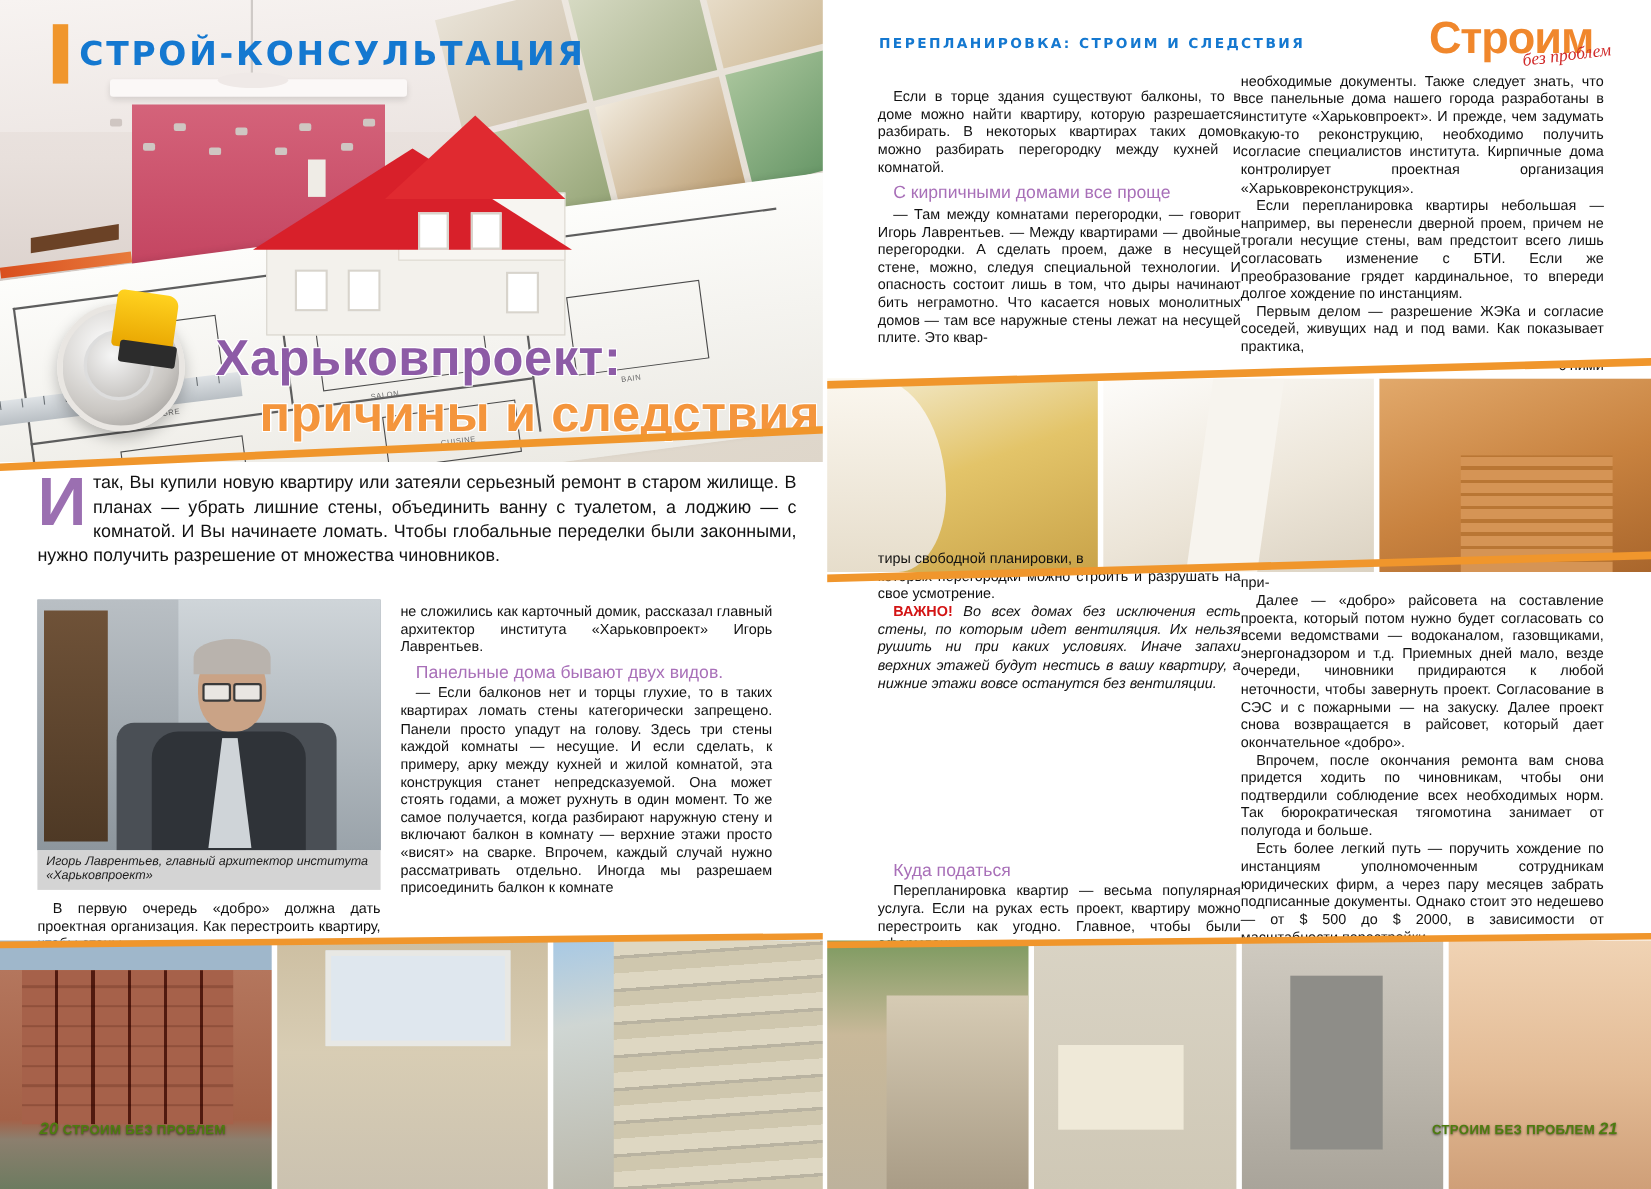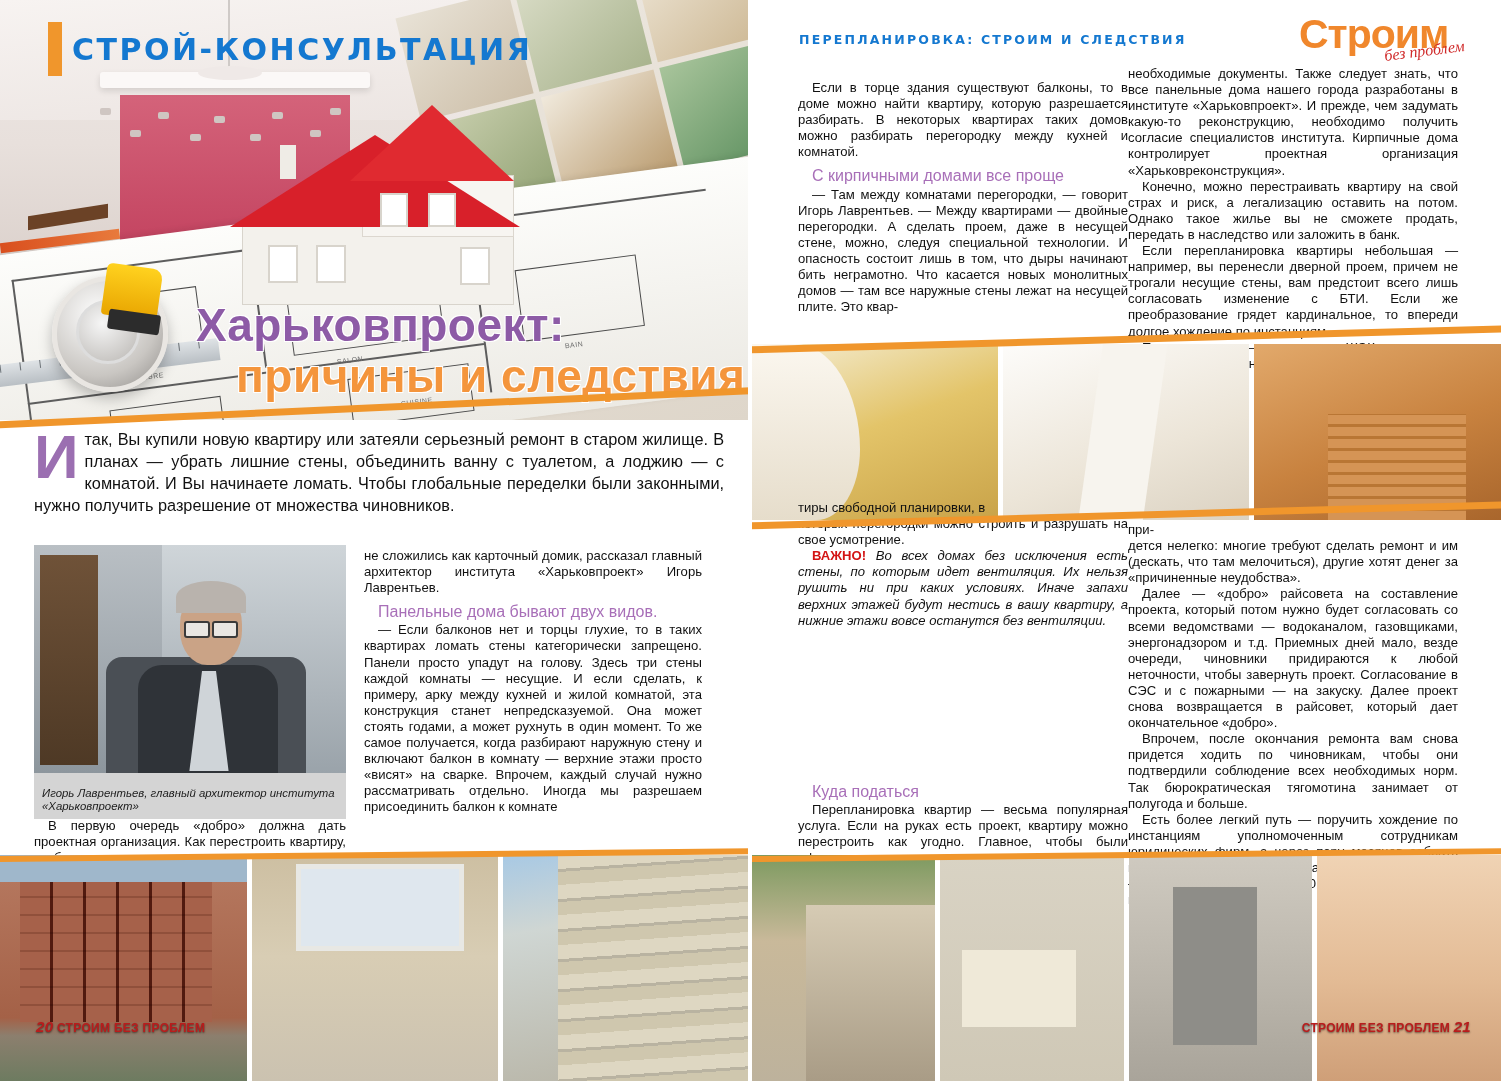--- a/index.html
+++ b/index.html
@@ -100,21 +100,21 @@
   .portrait .wallA{position:absolute;left:0;top:0;width:128px;height:228px;background:linear-gradient(180deg,#b9bfc4,#8d969d);}
   .portrait .wallB{position:absolute;left:128px;top:0;width:184px;height:228px;background:linear-gradient(180deg,#cfd5d9,#9aa3aa);}
   .portrait .door{position:absolute;left:6px;top:10px;width:58px;height:210px;background:linear-gradient(180deg,#6f5238,#4e3925);}
   .portrait .chair{position:absolute;left:72px;top:112px;width:200px;height:120px;background:#4a4f55;border-radius:16px 16px 0 0;}
   .portrait .torso{position:absolute;left:104px;top:120px;width:140px;height:112px;background:#2f3338;border-radius:24px 24px 0 0;}
   .portrait .shirt{position:absolute;left:140px;top:126px;width:70px;height:100px;background:#cfd4d8;
     clip-path:polygon(40% 0,60% 0,78% 100%,22% 100%);}
   .portrait .head{position:absolute;left:146px;top:42px;width:62px;height:78px;background:#caa386;border-radius:48% 48% 44% 44%;}
   .portrait .hair{position:absolute;left:142px;top:36px;width:70px;height:32px;background:#b9b3ad;border-radius:50% 50% 0 0;}
   .portrait .glass{position:absolute;top:76px;width:22px;height:13px;border:2px solid #3a3a3a;border-radius:3px;background:#e9e6e2;}
-  .cap{position:absolute;left:34px;top:773px;width:312px;background:#d4d4d4;padding:14px 8px 6px 8px;
+  .cap{position:absolute;left:34px;top:773px;width:312px;background:#d4d4d4;padding:4px 8px 6px 8px;
        font-size:11.4px;line-height:13.2px;font-style:italic;color:#1c1c1c;box-sizing:border-box;}
 
   
   .striprule{position:absolute;height:6px;background:#f0962c;z-index:6;}
   .photostrip{position:absolute;bottom:0;height:226px;display:flex;gap:5px;}
   .ph{flex:1;position:relative;overflow:hidden;}
   .ph-brick{background:linear-gradient(180deg,#9fb7cb 0%,#9fb7cb 12%,#b4765d 12%,#a46147 72%,#8c7f6e 80%,#6d7b60 100%);}
   .ph-brick:after{content:"";position:absolute;left:8%;top:12%;width:78%;height:62%;
     background:repeating-linear-gradient(0deg,#a6614a 0 16px,#90503b 16px 18px),
                repeating-linear-gradient(90deg,transparent 0 30px,#7c4433 30px 33px);
@@ -128,21 +128,21 @@
   .ph-site:after{content:"";position:absolute;left:30%;top:22%;width:70%;height:78%;
     background:linear-gradient(180deg,#d6cbb4,#a99c86);}
   .ph-bag{background:linear-gradient(180deg,#d9d3c4 0%,#cfc8b6 100%);}
   .ph-bag:after{content:"";position:absolute;left:12%;top:42%;width:62%;height:34%;background:#efe9d8;}
   .ph-grey{background:linear-gradient(180deg,#cfcac0 0%,#b9b4aa 60%,#a9a49a 100%);}
   .ph-grey:after{content:"";position:absolute;left:24%;top:14%;width:46%;height:70%;background:#8e8d88;}
   .ph-int{background:linear-gradient(180deg,#f0d3b4 0%,#e3bb95 55%,#cf9f78 100%);}
   .ph-int:after{content:"";position:absolute;left:8%;top:16%;width:56%;height:40%;
     background:repeating-linear-gradient(90deg,#cf9f78 0 22px,#a8angle 0),
                repeating-linear-gradient(90deg,#e9cdaf 0 18px,#c79a72 18px 22px);}
-  .folio{position:absolute;bottom:46px;font-size:12px;color:#b91c1c;font-weight:700;letter-spacing:.3px;z-index:12;
+  .folio{position:absolute;bottom:46px;font-size:12px;color:#4d7c0f;font-weight:700;letter-spacing:.3px;z-index:12;
          text-shadow:0 1px 2px rgba(0,0,0,.55);}
   .folio .num{font-style:italic;font-size:15px;}
   .folio .thin{font-weight:700;}
 
   
   .rkicker{position:absolute;left:48px;top:32px;font-size:12.5px;font-weight:700;color:#1478d0;letter-spacing:2.2px;
            font-family:"DejaVu Sans",sans-serif;}
   .logo{position:absolute;right:32px;top:12px;width:170px;height:56px;}
   .logo .word{font-size:41px;font-weight:700;color:#f0872c;letter-spacing:-1px;line-height:44px;
        font-family:"Liberation Sans",sans-serif;}
@@ -318,21 +318,20 @@
     </div>
 
     <div class="col" style="left:47px;top:80px;width:330px">
       <p>Если в торце здания существуют балконы, то в доме можно найти квартиру, которую разрешается разбирать. В некоторых квартирах таких домов можно разбирать перегородку между кухней и комнатой.</p>
       <div class="sub">С кирпичными домами все проще</div>
       <p>— Там между комнатами перегородки, — говорит Игорь Лаврентьев. — Между квартирами — двойные перегородки. А сделать проем, даже в несущей стене, можно, следуя специальной технологии. И опасность состоит лишь в том, что дыры начинают бить неграмотно. Что касается новых монолитных домов — там все наружные стены лежат на несущей плите. Это квар-</p>
     </div>
 
     <div class="col" style="left:377px;top:66px;width:330px">
       <p style="text-indent:0">необходимые документы. Также следует знать, что все панельные дома нашего города разработаны в институте «Харьковпроект». И прежде, чем задумать какую-то реконструкцию, необходимо получить согласие специалистов института. Кирпичные дома контролирует проектная организация «Харьковреконструкция».</p>
-      <p>Конечно, можно перестраивать квартиру на свой страх и риск, а легализацию оставить на потом. Однако такое жилье вы не сможете продать, передать в наследство или заложить в банк.</p>
       <p>Если перепланировка квартиры небольшая — например, вы перенесли дверной проем, причем не трогали несущие стены, вам предстоит всего лишь согласовать изменение с БТИ. Если же преобразование грядет кардинальное, то впереди долгое хождение по инстанциям.</p>
       <p>Первым делом — разрешение ЖЭКа и согласие соседей, живущих над и под вами. Как показывает практика,</p>
       <p style="text-indent:0;text-align:right;margin-top:0">с ними</p>
     </div>
 
     <div class="tiltrule" style="left:-40px;top:336px;transform:rotate(-1.6deg)"></div>
     <div class="midstrip">
       <div class="ms ms-gold"></div>
       <div class="ms ms-white"></div>
       <div class="ms ms-wood"></div>
@@ -345,21 +344,20 @@
       <p class="ital"><span class="important" style="font-style:normal">ВАЖНО!</span> <span>Во всех домах без исключения есть стены, по которым идет вентиляция. Их нельзя рушить ни при каких условиях. Иначе запахи верхних этажей будут нестись в вашу квартиру, а нижние этажи вовсе останутся без вентиляции.</span></p>
     </div>
 
     <div class="col" style="left:47px;top:784px;width:330px">
       <div class="sub" style="margin-top:0">Куда податься</div>
       <p>Перепланировка квартир — весьма популярная услуга. Если на руках есть проект, квартиру можно перестроить как угодно. Главное, чтобы были оформлены</p>
     </div>
 
     <div class="col" style="left:377px;top:522px;width:330px">
       <p style="text-indent:0">при-</p>
-      <p style="text-indent:0">дется нелегко: многие требуют сделать ремонт и им (дескать, что там мелочиться), другие хотят денег за «причиненные неудобства».</p>
       <p>Далее — «добро» райсовета на составление проекта, который потом нужно будет согласовать со всеми ведомствами — водоканалом, газовщиками, энергонадзором и т.д. Приемных дней мало, везде очереди, чиновники придираются к любой неточности, чтобы завернуть проект. Согласование в СЭС и с пожарными — на закуску. Далее проект снова возвращается в райсовет, который дает окончательное «добро».</p>
       <p>Впрочем, после окончания ремонта вам снова придется ходить по чиновникам, чтобы они подтвердили соблюдение всех необходимых норм. Так бюрократическая тягомотина занимает от полугода и больше.</p>
       <p>Есть более легкий путь — поручить хождение по инстанциям уполномоченным сотрудникам юридических фирм, а через пару месяцев забрать подписанные документы. Однако стоит это недешево — от $ 500 до $ 2000, в зависимости от масштабности перестройки.</p>
     </div>
 
     <div class="striprule" style="left:-16px;top:852px;width:800px;transform:rotate(-0.6deg)"></div>
     <div class="photostrip" style="left:0;width:750px">
       <div class="ph ph-site"></div>
       <div class="ph ph-bag"></div>
       <div class="ph ph-grey"></div>

